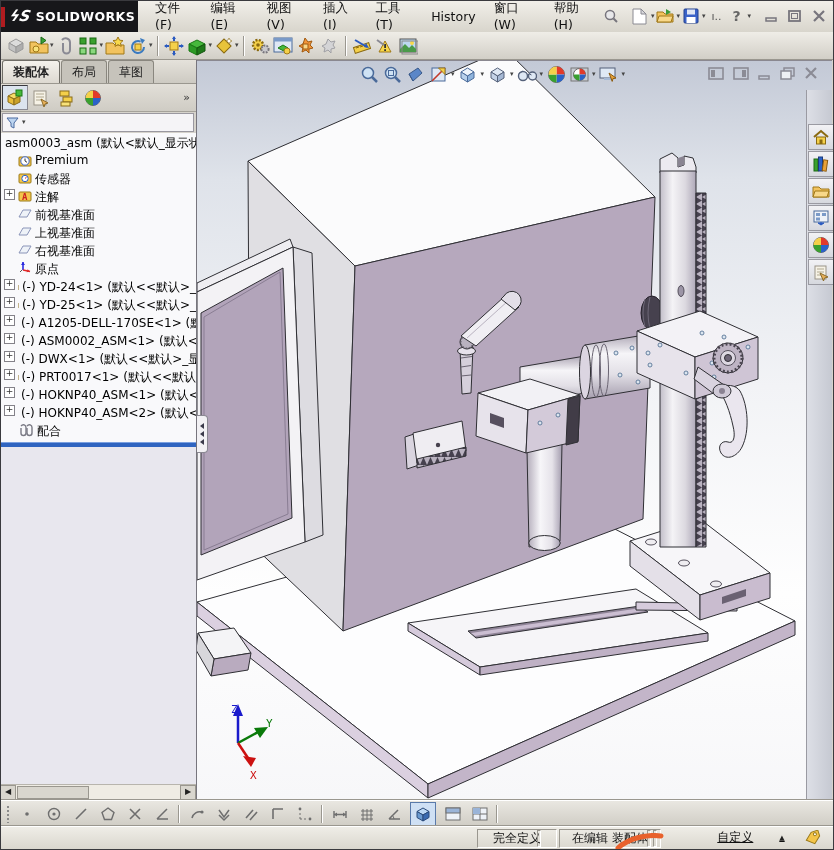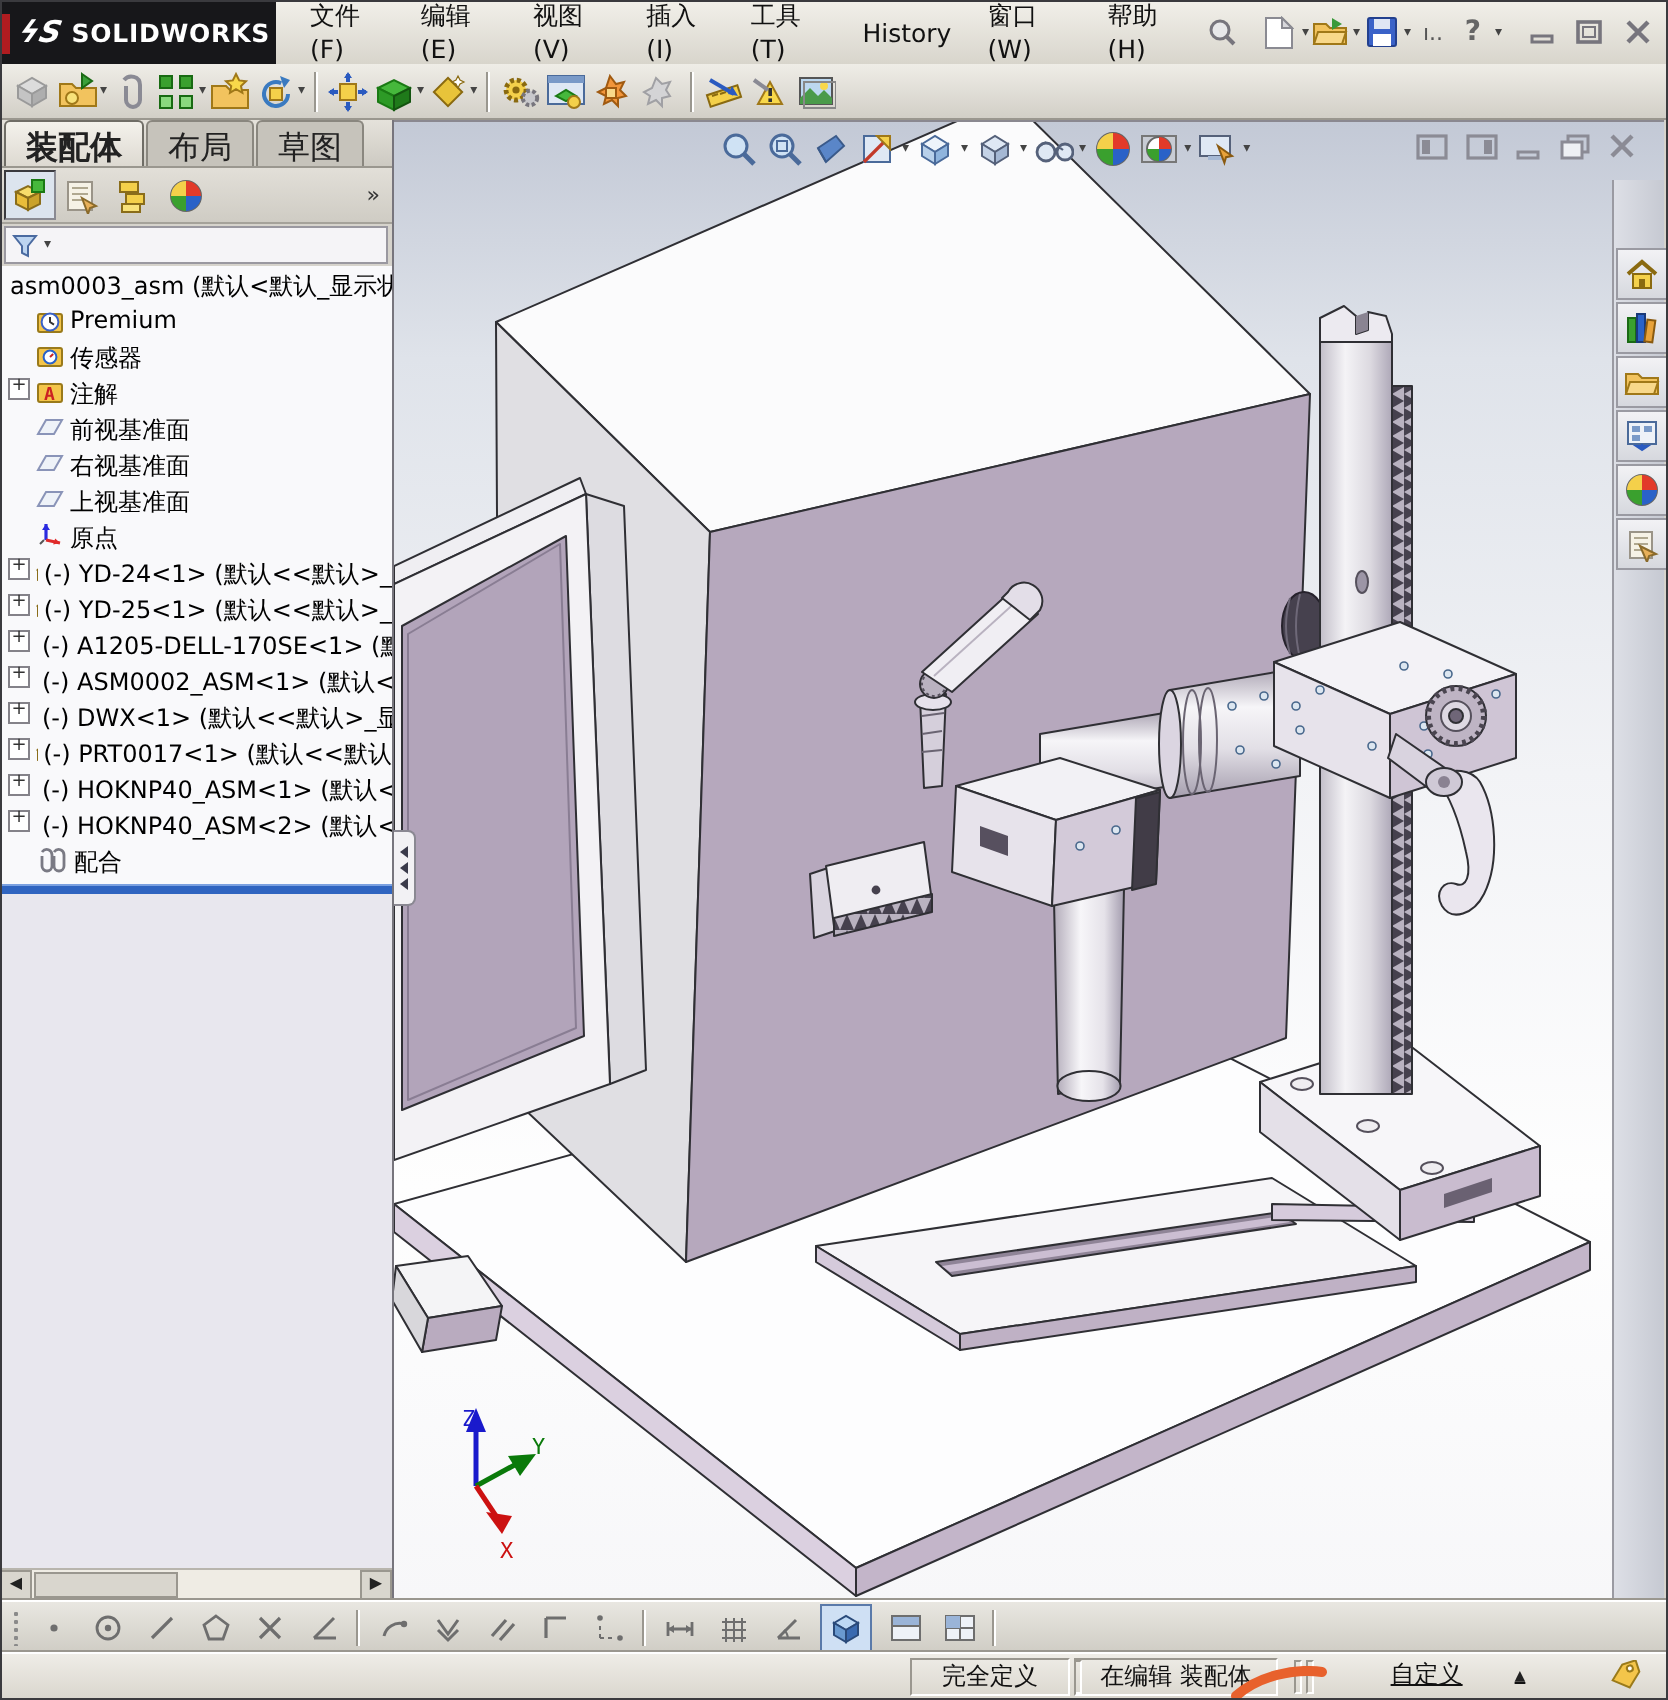--- a/index.html
+++ b/index.html
@@ -21,21 +21,21 @@
   .qaico{width:18px;height:18px;display:flex;align-items:center;justify-content:center;}
   .winbtns{display:flex;align-items:center;gap:10px;margin-left:14px;margin-right:8px;color:#6e6e72;}
   
   .toolbar{left:0;top:32px;width:834px;height:28px;background:linear-gradient(180deg,#efede7,#d2cfc7);
            border-bottom:1px solid #9a978f;display:flex;align-items:center;padding-left:4px;box-sizing:border-box;}
   .tbico{width:23px;height:23px;display:flex;align-items:center;justify-content:center;flex:0 0 auto;}
   .tbdiv{width:1px;height:20px;background:#9a978f;border-right:1px solid #fff;margin:0 4px;flex:0 0 auto;}
   
   .leftpanel{left:0;top:60px;width:197px;height:740px;background:#d6d3cc;border-right:1px solid #77757d;box-sizing:border-box;}
   .tabs{display:flex;height:23px;padding-left:2px;background:linear-gradient(180deg,#e5e2db,#cdcac2);border-bottom:1px solid #9a978f;}
-  .tab{font-size:16px;padding:3px 10px 0;border:1px solid #8a877f;border-bottom:none;background:#c6c3bb;
+  .tab{font-size:12px;padding:3px 10px 0;border:1px solid #8a877f;border-bottom:none;background:#c6c3bb;
        border-radius:3px 3px 0 0;margin-right:1px;color:#222;}
   .tab.active{background:linear-gradient(180deg,#f4f2ec,#ddd9d1);border-color:#6f6d66;font-weight:bold;}
   .mgr{display:flex;align-items:center;height:27px;background:linear-gradient(180deg,#e2dfd8,#cfccc4);
        border-bottom:1px solid #a5a29a;padding-left:2px;}
   .mgrbtn{width:24px;height:23px;display:flex;align-items:center;justify-content:center;border:1px solid transparent;}
   .mgrbtn.pressed{border-color:#8a8a92;background:#dce4ee;border-style:inset;}
   .mgrmore{margin-left:auto;margin-right:6px;font-size:11px;color:#333;}
   .filterrow{height:17px;margin:1px 2px;background:#f5f4f7;border:1px solid #9a98a0;display:flex;align-items:center;padding-left:3px;gap:3px;}
   .tree{background:#f9f9fb;height:307px;overflow:hidden;font-size:12px;color:#000;padding-top:2px;}
   .trow{display:flex;align-items:flex-start;height:18px;white-space:nowrap;}
@@ -71,21 +71,21 @@
   .handle{width:4px;height:18px;background-image:radial-gradient(circle,#8a8a8a 1px,transparent 1.2px);
           background-size:4px 4px;flex:0 0 auto;}
   .snico{width:21px;height:21px;display:flex;align-items:center;justify-content:center;color:#6e6e6e;}
   .snico.active{border:1px solid #5a7aaa;background:#cfe0f4;width:24px;height:22px;}
   .sndiv{width:1px;height:18px;background:#9a978f;border-right:1px solid #fff;}
   
   .statusbar{left:0;top:826px;width:834px;height:24px;background:linear-gradient(180deg,#efede7,#d8d5cc);
              border-top:1px solid #fff;box-shadow:0 -1px 0 #9a978f;font-size:12px;color:#111;}
   .sbtext{position:absolute;left:6px;top:4px;}
   .sbbox{position:absolute;top:2px;height:17px;border:1px solid;border-color:#9a978f #fff #fff #9a978f;
-         display:flex;align-items:center;justify-content:center;background:transparent;}
+         display:flex;align-items:center;justify-content:center;background:transparent;margin-left:22px;}
   .sbsep{position:absolute;top:3px;width:2px;height:15px;border:1px solid;border-color:#9a978f #fff #fff #9a978f;}
   .border-frame{left:0;top:0;width:834px;height:850px;border:1px solid #3a3a3e;box-sizing:border-box;pointer-events:none;z-index:90;}
   svg{display:block;}
   text{font-family:"DejaVu Sans Mono","Liberation Mono",monospace;}
 </style>
 </head>
 <body>
 
 <div class="abs titlebar">
   <div class="brand">
@@ -367,28 +367,28 @@
       <svg width="14" height="13">
           <polygon points="1,10 5,3 13,3 9,10" fill="#eef2f8" stroke="#8a94b8"></polygon>
         </svg>
       <span class="lbl">前视基准面</span>
       </div>
     <div class="trow">
         <span class="sp1"></span>
       <svg width="14" height="13">
           <polygon points="1,10 5,3 13,3 9,10" fill="#eef2f8" stroke="#8a94b8"></polygon>
         </svg>
-      <span class="lbl">右视基准面</span>
+      <span class="lbl">上视基准面</span>
       </div>
     <div class="trow">
         <span class="sp1"></span>
       <svg width="14" height="13">
           <polygon points="1,10 5,3 13,3 9,10" fill="#eef2f8" stroke="#8a94b8"></polygon>
         </svg>
-      <span class="lbl">上视基准面</span>
+      <span class="lbl">右视基准面</span>
       </div>
     <div class="trow">
         <span class="sp1"></span>
       <svg width="14" height="13">
           <path d="M5 1v8" stroke="#2a2ae0" stroke-width="1.6"></path>
           <path d="M5 1l-2 3h4z" fill="#2a2ae0"></path>
           <path d="M5 9l7 1.5" stroke="#e02a2a" stroke-width="1.6"></path>
           <path d="M12 10.5l-3.4.8 1-3z" fill="#e02a2a"></path>
           <path d="M2 11l2-2" stroke="#555"></path>
         </svg>

